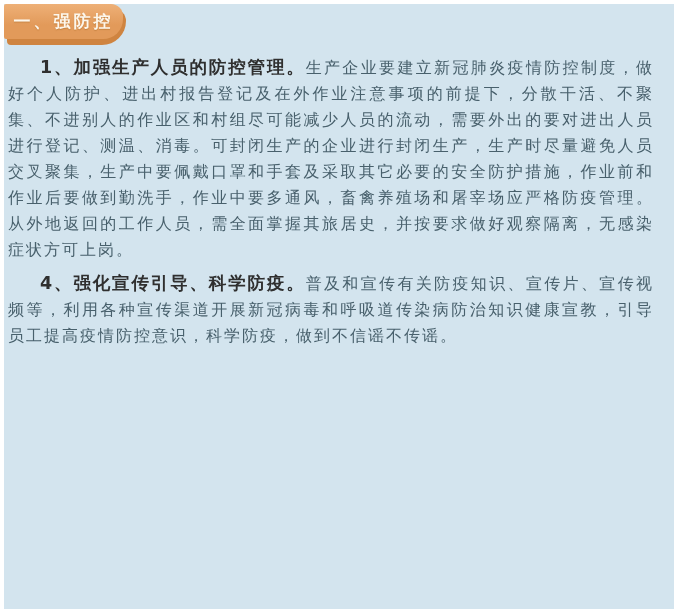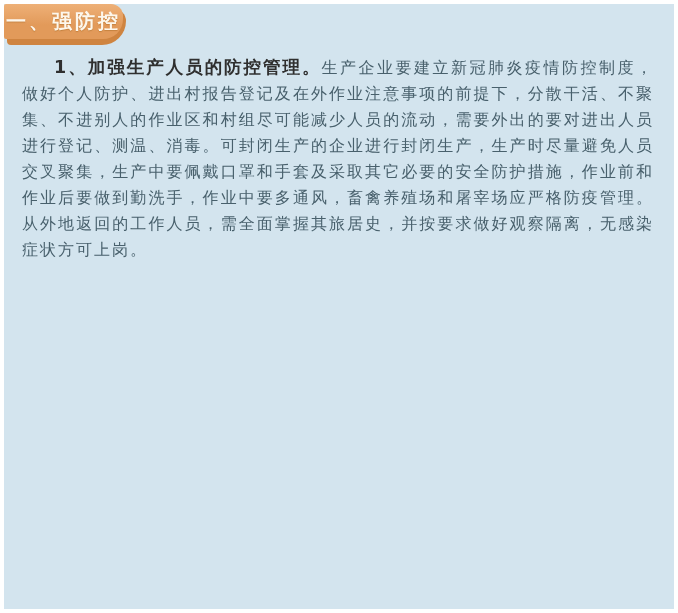--- a/index.html
+++ b/index.html
@@ -21,26 +21,26 @@
     border-radius:0 12px 24px 4px;
   }
   .badge-front{
     position:absolute;left:0;top:0;right:0;bottom:2px;
     background:linear-gradient(180deg,var(--badge-orange-light,#eeb077) 0%,var(--badge-orange,#e29a5a) 60%);
     border-radius:2px 12px 20px 2px;
     display:flex;align-items:center;justify-content:center;
   }
   .badge-label{
     color:var(--badge-text,#fdf7ec);
-    font-size:20px;font-weight:700;letter-spacing:3px;
+    font-size:17px;font-weight:700;letter-spacing:3px;
     text-shadow:0 1px 1px rgba(160,100,30,.45);
     white-space:nowrap;
   }
   .content{
-    position:absolute;top:50px;left:18px;right:20px;
+    position:absolute;top:50px;left:4px;right:20px;
   }
   .content p{
     margin:0 0 7px 0;
     text-align:justify;
     text-indent:2em;
     font-size:16px;
     line-height:26px;
     letter-spacing:2px;
     color:var(--body-text,#48606c);
   }
@@ -58,15 +58,16 @@
 
   <div class="badge">
     <div class="badge-back"></div>
     <div class="badge-front">
       <span class="badge-label">一、强防控</span>
     </div>
   </div>
 
   <div class="content">
     <p><span class="lead">1、加强生产人员的防控管理。</span><span>生产企业要建立新冠肺炎疫情防控制度，做好个人防护、进出村报告登记及在外作业注意事项的前提下，分散干活、不聚集、不进别人的作业区和村组尽可能减少人员的流动，需要外出的要对进出人员进行登记、测温、消毒。可封闭生产的企业进行封闭生产，生产时尽量避免人员交叉聚集，生产中要佩戴口罩和手套及采取其它必要的安全防护措施，作业前和作业后要做到勤洗手，作业中要多通风，畜禽养殖场和屠宰场应严格防疫管理。从外地返回的工作人员，需全面掌握其旅居史，并按要求做好观察隔离，无感染症状方可上岗。</span></p>
+    <p><span class="lead">4、强化宣传引导、科学防疫。</span><span>普及和宣传有关防疫知识、宣传片、宣传视频等，利用各种宣传渠道开展新冠病毒和呼吸道传染病防治知识健康宣教，引导员工提高疫情防控意识，科学防疫，做到不信谣不传谣。</span></p>
   </div>
 
 </div>
 
 </body></html>

